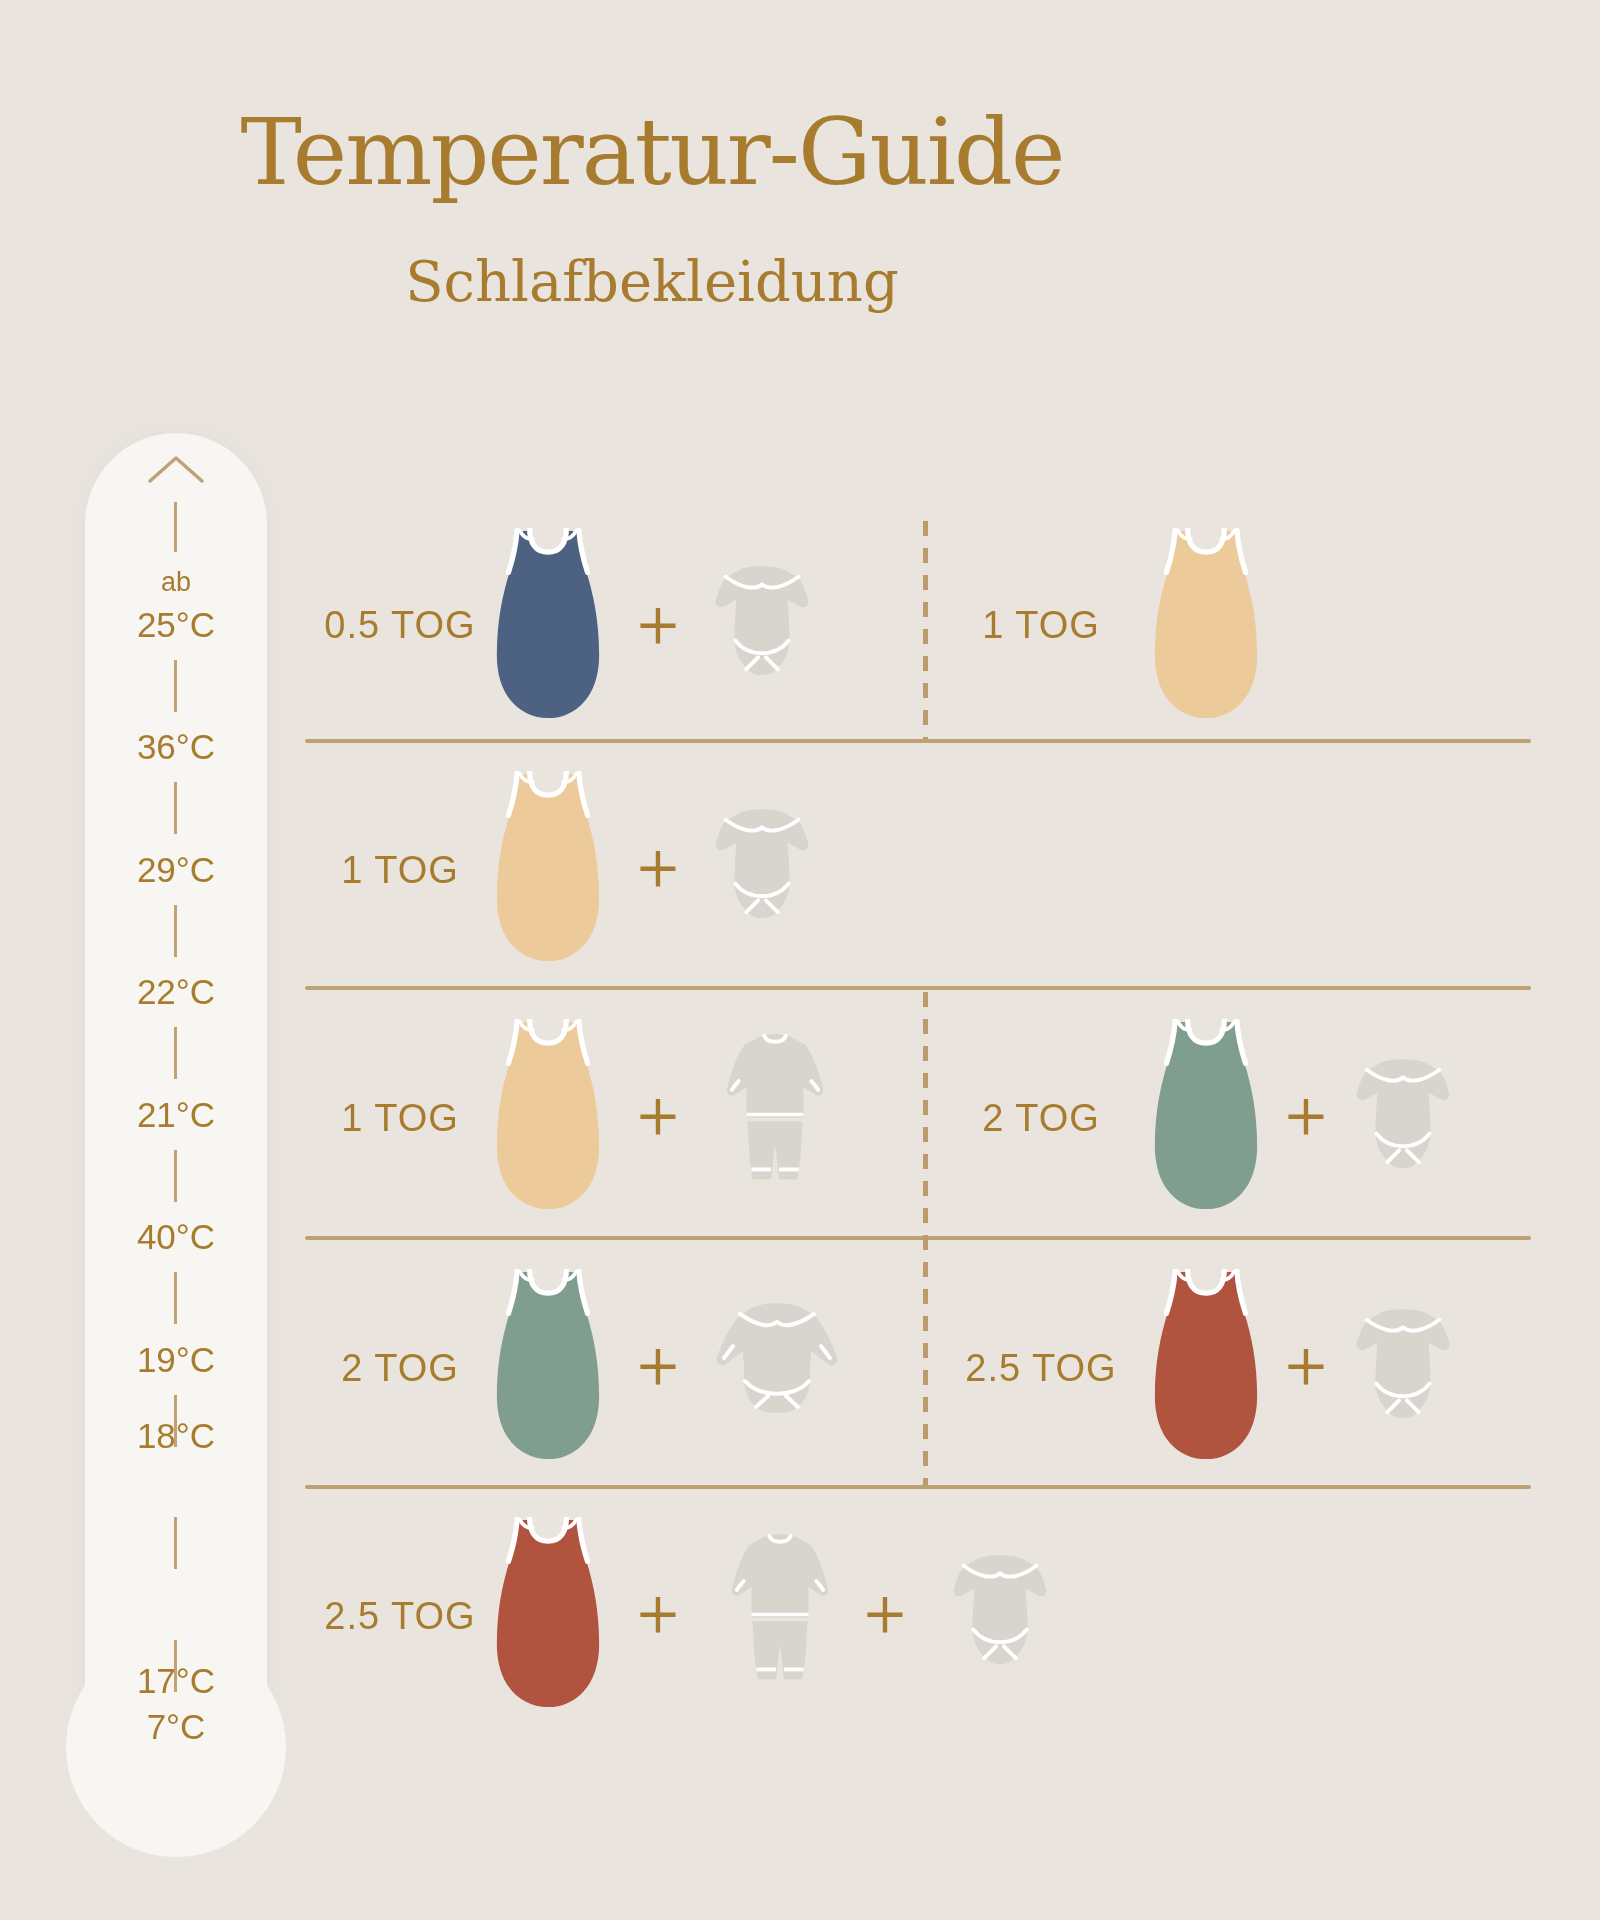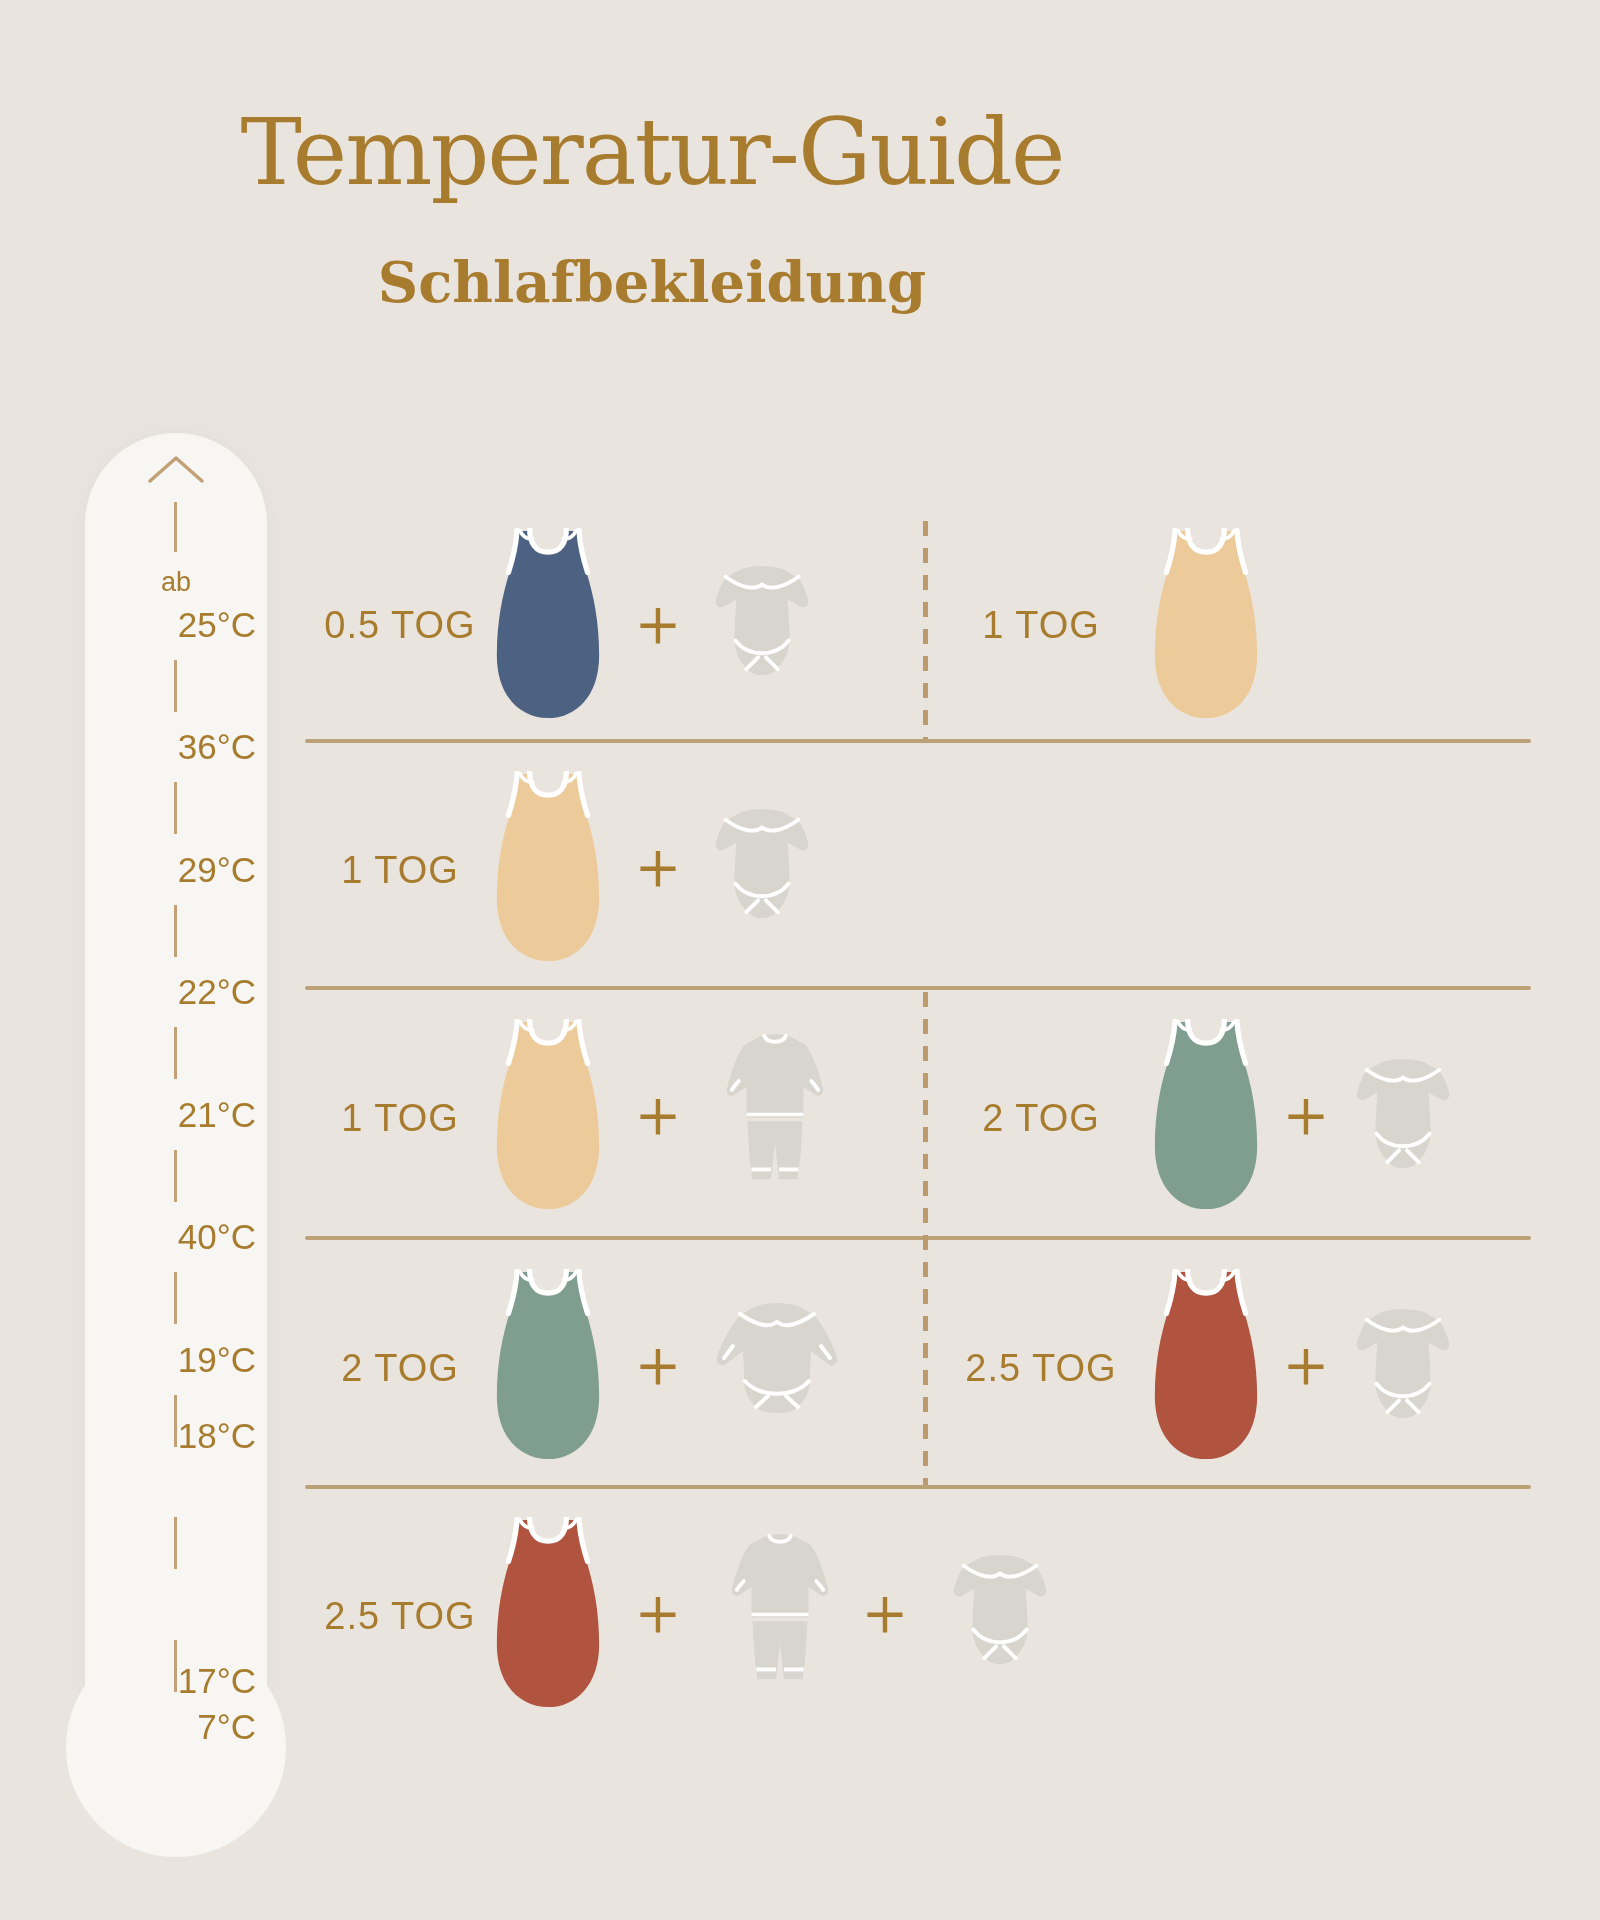--- a/index.html
+++ b/index.html
@@ -15,21 +15,21 @@
     left:152px;top:88px;width:1000px;height:130px;
     font-family:"DejaVu Serif", serif;
     font-size:92px;letter-spacing:-2px;
     color:var(--gold,#a87c2e);
     text-align:center;line-height:130px;white-space:nowrap;
   }
   .subtitle{
     left:152px;top:240px;width:1000px;height:84px;
     font-family:"DejaVu Serif", serif;
     font-size:56px;color:var(--gold,#a87c2e);
-    text-align:center;line-height:84px;white-space:nowrap;font-weight:bold;
+    text-align:center;line-height:84px;white-space:nowrap;
   }
   
   .therm-tube{
     left:85px;top:433px;width:182px;height:1315px;
     background:var(--thermometer,#f7f6f3);
     border-radius:91px 91px 0 0;
     box-shadow:0 0 25px rgba(0,0,0,0.03);
   }
   .therm-bulb{
     left:66px;top:1637px;width:220px;height:220px;
@@ -39,21 +39,21 @@
   .therm-arrow{left:146px;top:451px;width:60px;height:34px;}
   .therm-stem{left:174px;top:502px;width:3px;height:50px;background:var(--line-tan,#c3a177);}
   .therm-ab{
     left:96px;top:566px;width:160px;height:32px;
     font-size:27px;color:var(--gold,#a87c2e);
     text-align:center;line-height:32px;
   }
   .therm-label{
     left:96px;width:160px;height:38px;
     font-size:35px;color:var(--gold,#a87c2e);
-    text-align:right;line-height:38px;
+    text-align:center;line-height:38px;
   }
   .therm-tick{
     left:174px;width:3px;height:52px;
     background:var(--line-tan,#c3a177);
   }
   
   .hline{
     left:305px;width:1226px;height:4px;
     background:var(--line,#bda176);border-radius:2px;
   }

